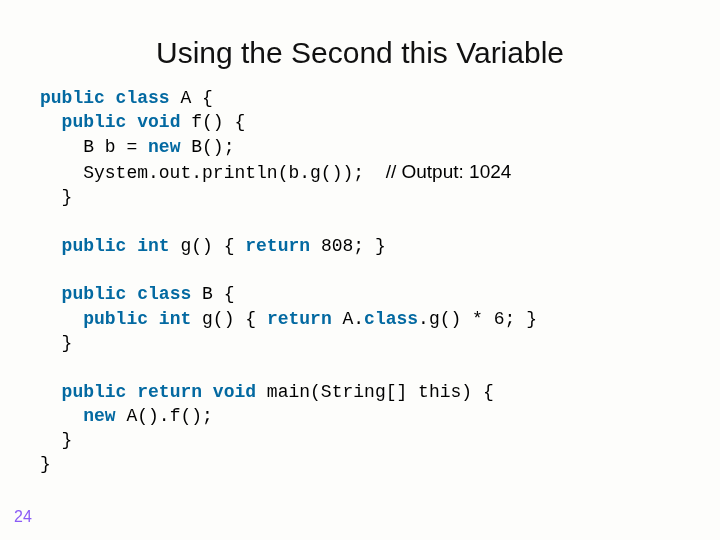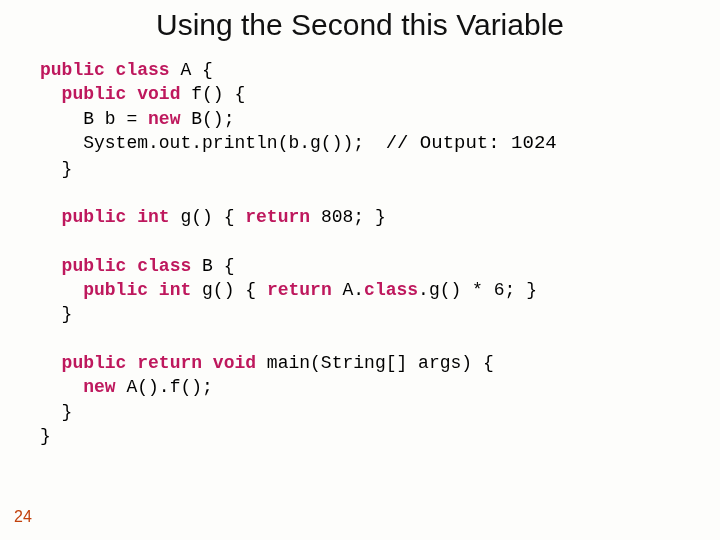--- a/index.html
+++ b/index.html
@@ -8,56 +8,56 @@
     width: 720px;
     height: 540px;
     background: #fdfdfb;
     font-family: Arial, Helvetica, sans-serif;
     color: #000;
     position: relative;
   }
   .title {
     text-align: center;
     font-size: 30px;
-    padding-top: 8px;
+    padding-top: 36px;
     padding-bottom: 16px;
     color: #111;
   }
   .code {
     font-family: "Courier New", Courier, monospace;
     font-size: 18px;
     line-height: 1.35;
     white-space: pre;
     margin-left: 40px;
   }
-  .kw { color: #be185d; font-weight: bold; }
-  .cmt-arial { font-family: Liberation Mono, monospace; font-size: 19px; }
+  .kw { color: #0369a1; font-weight: bold; }
+  .cmt-arial { font-family: Liberation Sans, sans-serif; font-size: 19px; }
   .page-num {
     position: absolute;
     left: 14px;
     bottom: 14px;
     font-size: 16px;
-    color: #c2410c;
+    color: #8b5cf6;
   }
 </style>
 </head>
 <body>
 
 <div class="title">Using the Second this Variable</div>
 
 <div class="code"><span class="kw">public</span><span class="kw"> class</span><span> A {</span>
 <span class="kw">  public</span><span class="kw"> void</span><span> f() {</span>
 <span>    B b = </span><span class="kw">new</span><span> B();</span>
 <span>    System.out.println(b.g());  </span><span class="cmt-arial">// Output: 1024</span>
 <span>  }</span>
 
 <span class="kw">  public</span><span class="kw"> int</span><span> g() { </span><span class="kw">return</span><span> 808; }</span>
 
 <span class="kw">  public</span><span class="kw"> class</span><span> B {</span>
 <span class="kw">    public</span><span class="kw"> int</span><span> g() { </span><span class="kw">return</span><span> A.</span><span class="kw">class</span><span>.g() * 6; }</span>
 <span>  }</span>
 
-<span class="kw">  public</span><span class="kw"> return</span><span class="kw"> void</span><span> main(String[] args) {</span>
+<span class="kw">  public</span><span class="kw"> return</span><span class="kw"> void</span><span> main(String[] this) {</span>
 <span class="kw">    new</span><span> A().f();</span>
 <span>  }</span>
 <span>}</span></div>
 
 <div class="page-num">24</div>
 
 </body></html>

